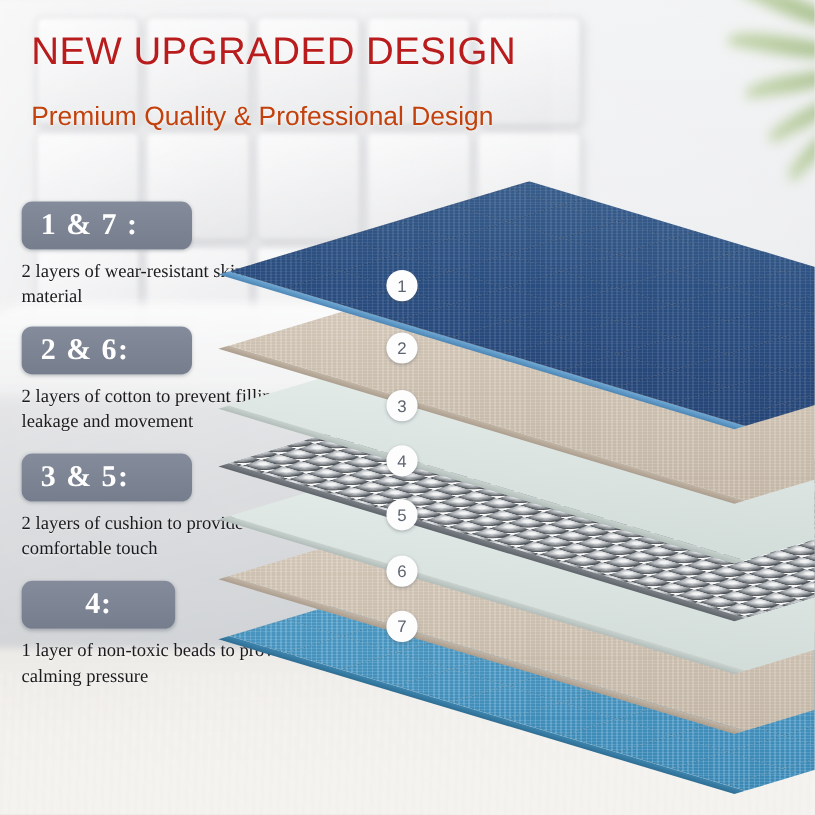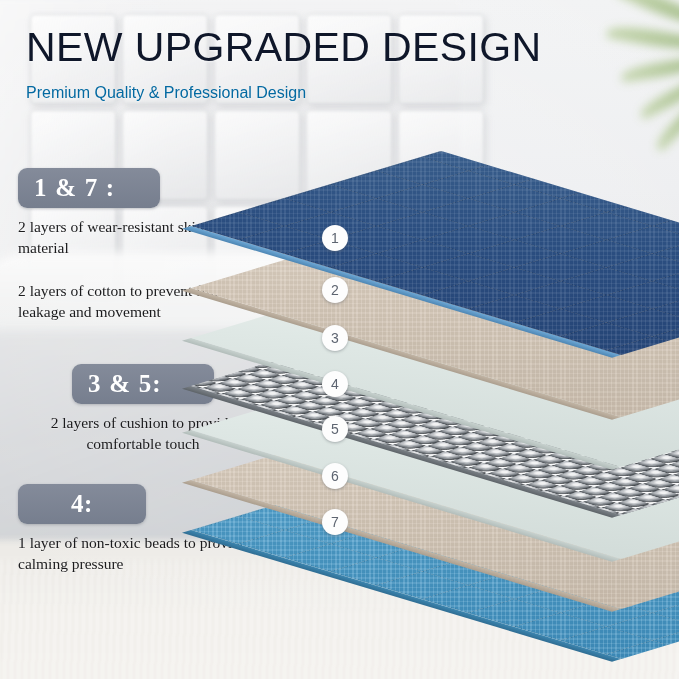--- a/index.html
+++ b/index.html
@@ -36,23 +36,23 @@
     filter:blur(3px);}
   .bg-sheet-lines{position:absolute;left:0;top:560px;width:679px;height:140px;
     background:repeating-linear-gradient(92deg,rgba(255,255,255,.55) 0 3px,rgba(228,226,222,.45) 3px 7px);
     filter:blur(1.6px);opacity:.5;}
   .bg-plant{position:absolute;right:-16px;top:-24px;width:150px;height:210px;filter:blur(5px);opacity:.85;}
   .leaf{position:absolute;background:linear-gradient(120deg,#b9cf9a,#8fae6d);border-radius:60% 8% 60% 8%;opacity:.9;}
   .bg-vignette{position:absolute;inset:0;
     background:radial-gradient(130% 95% at 46% 40%,rgba(255,255,255,.30) 0%,rgba(255,255,255,0) 58%);}
 
   
-  .headline{position:absolute;left:26px;top:24px;font-size:41px;letter-spacing:.4px;
-    font-weight:400;color:#0f172a;white-space:nowrap;text-shadow:0 1px 2px rgba(255,255,255,.6);}
-  .subhead{position:absolute;left:26px;top:84px;font-size:16px;font-weight:400;color:#0369a1;
+  .headline{position:absolute;left:26px;top:24px;font-size:32px;letter-spacing:.4px;
+    font-weight:400;color:#b91c1c;white-space:nowrap;text-shadow:0 1px 2px rgba(255,255,255,.6);}
+  .subhead{position:absolute;left:26px;top:84px;font-size:22px;font-weight:400;color:#c2410c;
     white-space:nowrap;text-shadow:0 1px 2px rgba(255,255,255,.55);}
 
   
   .block{position:absolute;left:18px;font-family:Liberation Serif, serif;}
   .pill{display:inline-flex;align-items:center;justify-content:flex-start;
     min-width:110px;height:40px;padding:0 16px;border-radius:9px;
     background:linear-gradient(180deg,#848b9a,#767e8e);
     color:#ffffff;font-size:25px;font-weight:700;letter-spacing:1.2px;
     box-shadow:0 1px 3px rgba(90,95,105,.35);}
   .pill.center{justify-content:center;min-width:96px;letter-spacing:.5px;}
@@ -136,23 +136,24 @@
   <div class="bg-vignette"></div>
 
   <div class="headline">NEW UPGRADED DESIGN</div>
   <div class="subhead">Premium Quality &amp; Professional Design</div>
 
   <div class="block" style="top:168px;">
     <div class="pill">1 &amp; 7 :</div>
     <div class="desc">2 layers of wear-resistant skin-friendly material</div>
   </div>
   <div class="block" style="top:272px;">
+    <div class="pill">2 &amp; 6:</div>
     <div class="desc">2 layers of cotton to prevent filling leakage and movement</div>
   </div>
-  <div class="block" style="top:364px;text-align:center;">
+  <div class="block" style="top:378px;">
     <div class="pill">3 &amp; 5:</div>
     <div class="desc">2 layers of cushion to provide comfortable touch</div>
   </div>
   <div class="block" style="top:484px;">
     <div class="pill center">4:</div>
     <div class="desc">1 layer of non-toxic beads to provide calming pressure</div>
   </div>
 
   <div class="stack">
 

